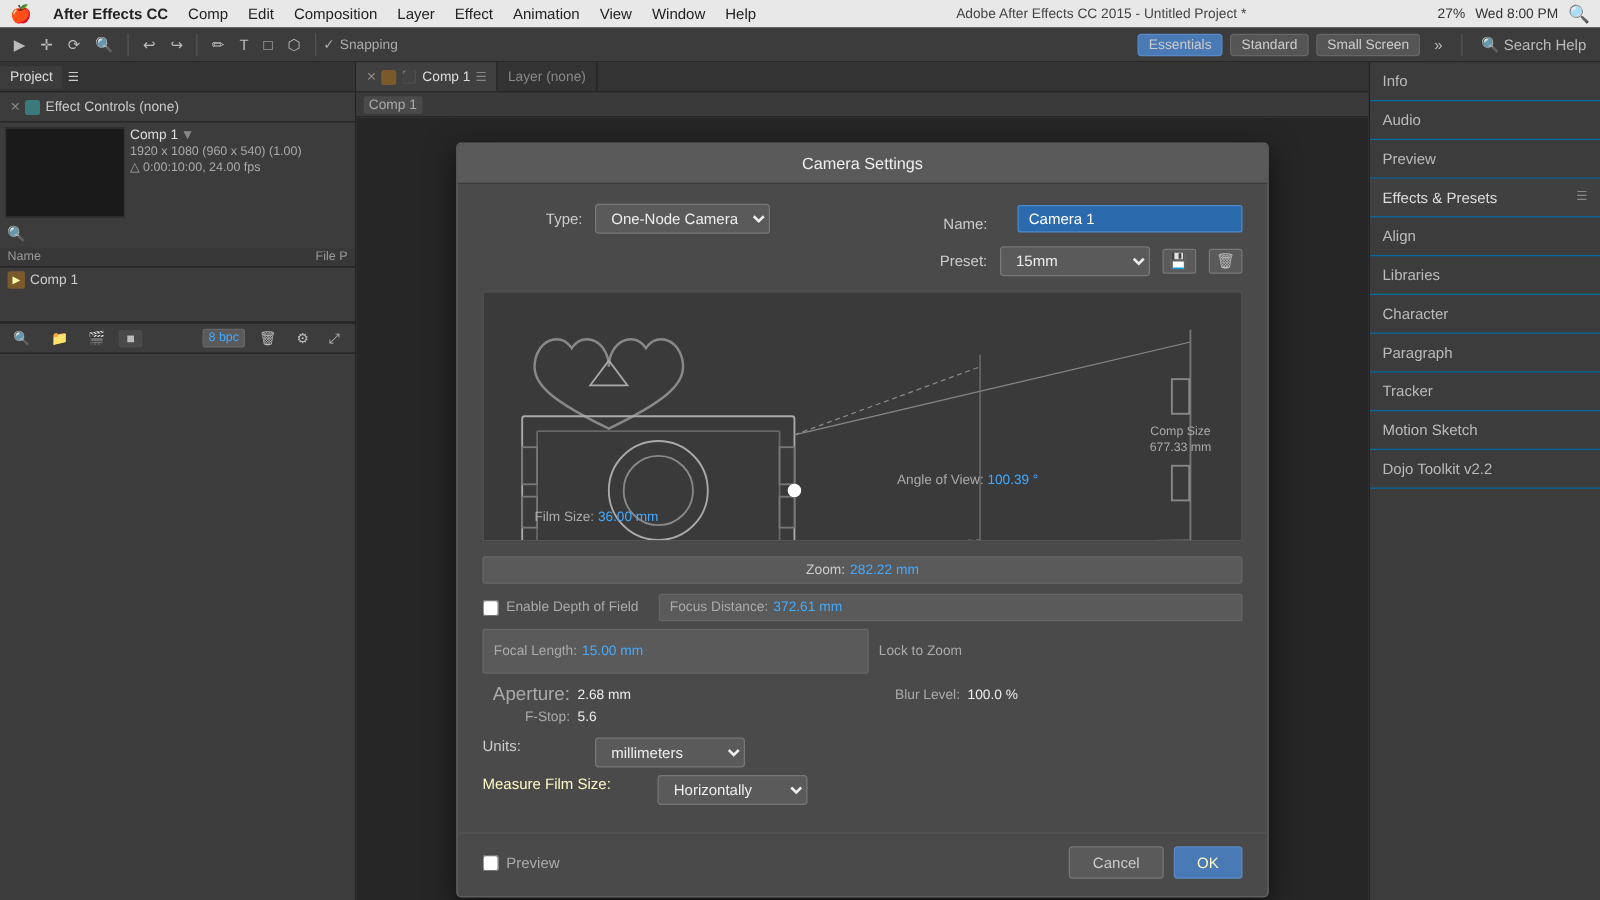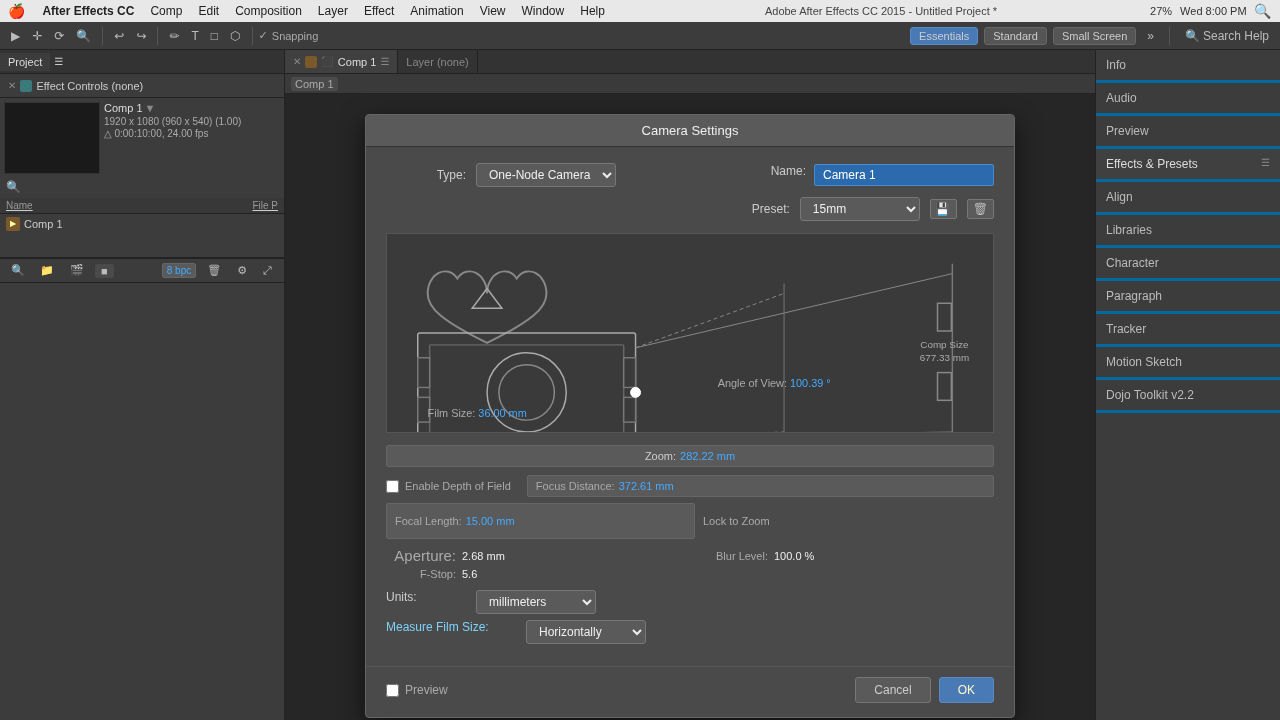--- a/index.html
+++ b/index.html
@@ -28,30 +28,30 @@
     #left-panel { width: 285px; background: #3c3c3c; border-right: 1px solid #222; display: flex; flex-direction: column; }
     #panel-tabs { display: flex; background: #333; border-bottom: 1px solid #222; height: 24px; align-items: center; }
     .panel-tab { font-size: 11px; color: #aaa; padding: 3px 8px; cursor: pointer; }
     .panel-tab.active { color: #ddd; background: #3c3c3c; }
     .panel-tab-icon { font-size: 10px; margin-left: 4px; }
 
     #project-area { flex: 0 0 160px; border-bottom: 1px solid #222; }
 
     #effect-controls-tab { font-size: 11px; padding: 3px 8px; background: #3c3c3c; border-bottom: 1px solid #222; height: 24px; display: flex; align-items: center; gap: 4px; }
 
-    .col-headers { display: flex; padding: 2px 6px; border-bottom: 1px solid #222; background: #383838; text-decoration: underline; }
+    .col-headers { display: flex; padding: 2px 6px; border-bottom: 1px solid #222; background: #383838; }
     .col-name { font-size: 10px; color: #999; flex: 1; }
     .col-fp { font-size: 10px; color: #999; }
 
     .project-item { display: flex; align-items: center; padding: 3px 6px; gap: 4px; cursor: pointer; }
     .item-name { font-size: 11px; color: #ccc; }
 
     
     #right-panel { width: 185px; background: #3c3c3c; border-left: 1px solid #222; display: flex; flex-direction: column; }
-    .right-panel-item { padding: 8px 10px; border-bottom: 3px solid #0369a1; cursor: pointer; display: flex; justify-content: space-between; align-items: flex-start; }
+    .right-panel-item { padding: 8px 10px; border-bottom: 1px solid #0369a1; cursor: pointer; display: flex; justify-content: space-between; align-items: flex-start; }
     .right-panel-item.active { color: #fff; background: #404040; }
     .right-panel-label { font-size: 12px; color: #bbb; }
     .right-panel-item.active .right-panel-label { color: #ddd; font-weight: 500; }
 
     
     #center-area { flex: 1; display: flex; flex-direction: column; background: #404040; }
     .composition-tabs { height: 24px; background: #333; border-bottom: 1px solid #222; display: flex; align-items: stretch; }
     .comp-tab { display: flex; align-items: center; padding: 0 8px; gap: 4px; font-size: 11px; color: #aaa; border-right: 1px solid #222; cursor: pointer; }
     .comp-tab.active { background: #404040; color: #ddd; }
     .comp-tab-close { font-size: 10px; color: #888; }
@@ -82,21 +82,21 @@
     
     .diagram-area { border: 1px solid #555; background: #3a3a3a; margin-bottom: 12px; position: relative; height: 200px; overflow: hidden; }
     .diagram-svg { width: 100%; height: 100%; }
     .zoom-label { font-size: 11px; color: #ccc; }
     .zoom-value { font-size: 11px; color: #4af; margin-left: 4px; }
 
     
     .units-row { display: flex; gap: 10px; margin-bottom: 6px; }
     .units-label { font-size: 12px; color: #ccc; width: 80px; }
     .units-select { background: #5a5a5a; border: 1px solid #777; color: #eee; font-size: 12px; padding: 3px 8px; border-radius: 3px; cursor: pointer; width: 120px; }
-    .measure-label { font-size: 12px; color: #7dd3fc; width: 130px; }
+    .measure-label { font-size: 12px; color: #fef9c3; width: 130px; }
     .measure-select { background: #5a5a5a; border: 1px solid #777; color: #eee; font-size: 12px; padding: 3px 8px; border-radius: 3px; cursor: pointer; width: 120px; }
 
     
     .dialog-footer { display: flex; justify-content: space-between; align-items: center; padding: 10px 20px 14px; border-top: 1px solid #555; }
     .preview-check { display: flex; align-items: center; gap: 6px; font-size: 12px; color: #aaa; cursor: pointer; }
     .footer-btns { display: flex; gap: 8px; }
     .btn-cancel { background: #5a5a5a; border: 1px solid #777; color: #ccc; font-size: 12px; padding: 5px 18px; border-radius: 3px; cursor: pointer; }
     .btn-ok { background: #4a7ab5; border: 1px solid #5a8ac5; color: #fef9c3; font-size: 12px; padding: 5px 18px; border-radius: 3px; cursor: pointer; font-weight: 500; }
 
     .bpc-badge { background: #5a5a5a; border: 1px solid #666; font-size: 10px; color: #4af; padding: 1px 4px; border-radius: 2px; margin-left: 42px; }
@@ -240,21 +240,21 @@
           <div class="dialog-title-bar">Camera Settings</div>
           <div class="dialog-body">
 
             <div style="display:flex;align-items:center;justify-content:space-between;margin-bottom:10px;">
               <div class="type-row" style="margin-bottom:0;">
                 <span class="type-label">Type:</span>
                 <select class="type-select">
                   <option>One-Node Camera</option>
                 </select>
               </div>
-              <div style="display:flex;align-items:flex-start;gap:8px;">
+              <div style="display:flex;align-items:flex-end;gap:24px;">
                 <span class="name-label">Name:</span>
                 <input class="name-input" type="text" value="Camera 1" style="">
               </div>
             </div>
 
             <div class="preset-row">
               <span class="preset-label">Preset:</span>
               <select class="preset-select">
                 <option>15mm</option>
               </select>

